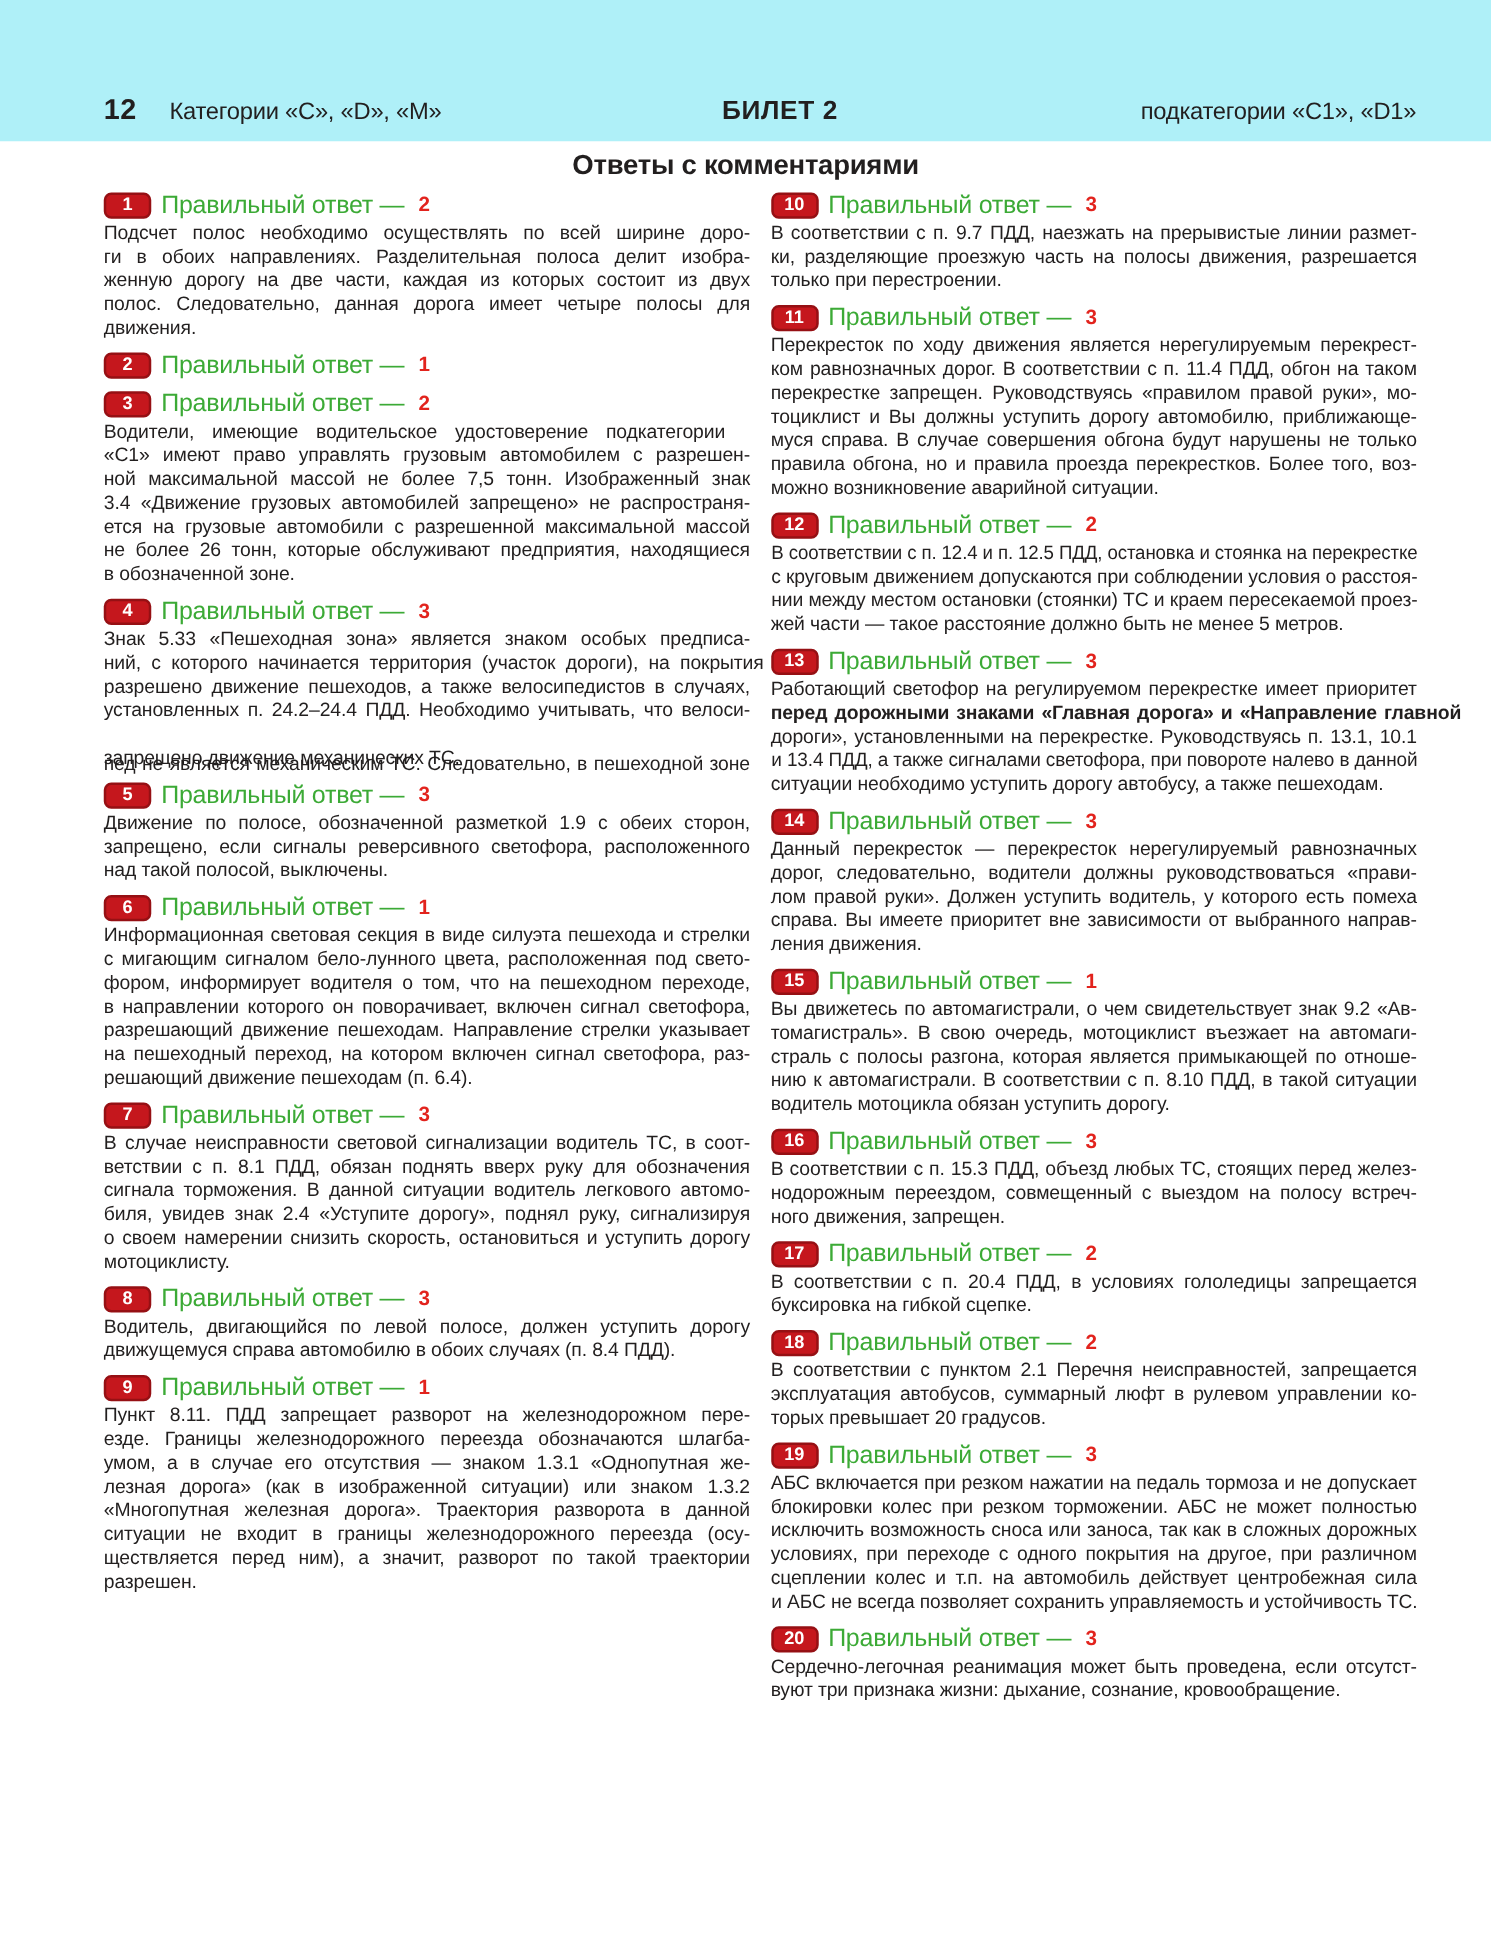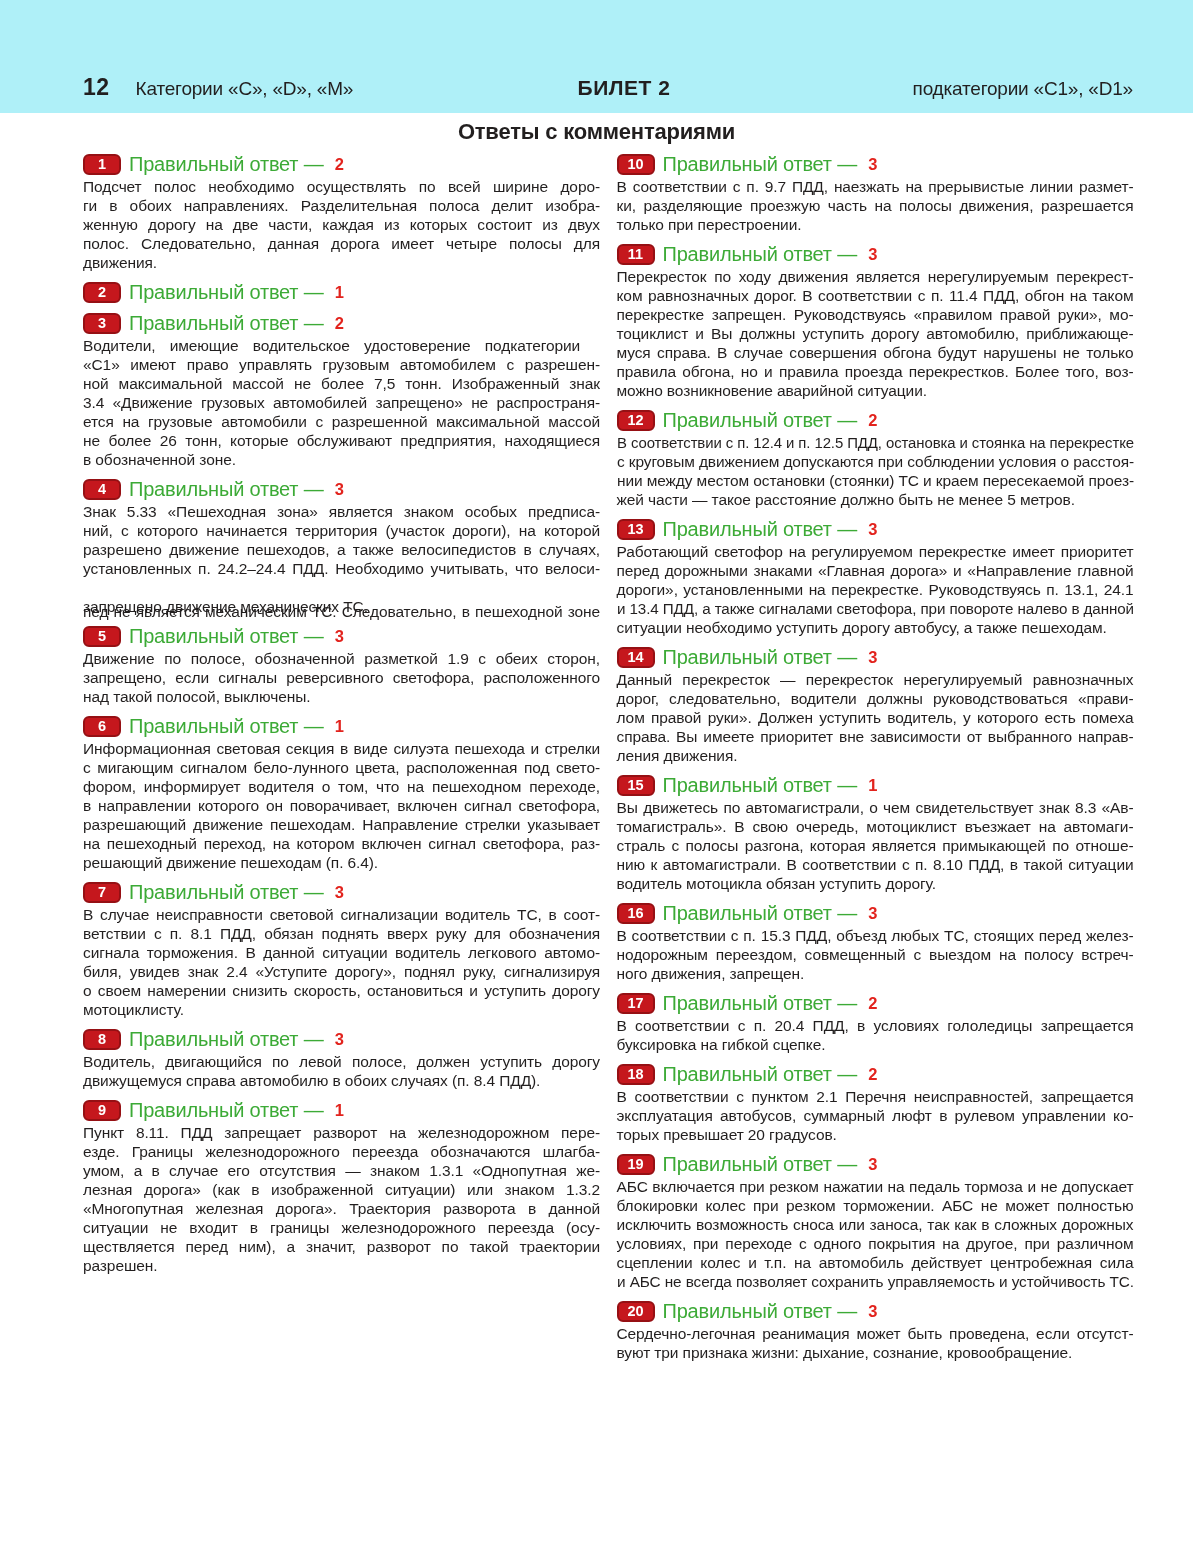--- a/index.html
+++ b/index.html
@@ -151,21 +151,21 @@
         </div>
       </section>
       <section class="answer">
         <div class="answer-header">
           <span class="badge">4</span>
           <span class="alabel">Правильный ответ — </span>
           <span class="avalue">3</span>
         </div>
         <div class="answer-body">
           <div class="line"><span style="word-spacing: 6.73884px;">Знак 5.33 «Пешеходная зона» является знаком особых предписа-</span></div>
-          <div class="line"><span style="word-spacing: 4.05469px;">ний, с которого начинается территория (участок дороги), на которой</span></div>
+          <div class="line"><span style="word-spacing: 4.05469px;">ний, с которого начинается территория (участок дороги), на покрытия</span></div>
           <div class="line"><span style="word-spacing: 3.25223px;">разрешено движение пешеходов, а также велосипедистов в случаях,</span></div>
           <div class="line"><span style="word-spacing: 2.60938px;">установленных п. 24.2–24.4 ПДД. Необходимо учитывать, что велоси-</span></div>
           <div class="line"><span style="word-spacing: 0.976562px; margin-top: 24px;">пед не является механическим ТС. Следовательно, в пешеходной зоне</span></div>
           <div class="line"><span>запрещено движение механических ТС.</span></div>
         </div>
       </section>
       <section class="answer">
         <div class="answer-header">
           <span class="badge">5</span>
           <span class="alabel">Правильный ответ — </span>
@@ -280,22 +280,22 @@
         </div>
       </section>
       <section class="answer">
         <div class="answer-header">
           <span class="badge">13</span>
           <span class="alabel">Правильный ответ — </span>
           <span class="avalue">3</span>
         </div>
         <div class="answer-body">
           <div class="line"><span style="word-spacing: 1.64323px;">Работающий светофор на регулируемом перекрестке имеет приоритет</span></div>
-          <div class="line"><span style="word-spacing: 1.5px;">перед дорожными знаками «Главная дорога» и «Направление главной</span></div>
-          <div class="line"><span style="word-spacing: 1.31696px;">дороги», установленными на перекрестке. Руководствуясь п. 13.1, 24.1</span></div>
+          <div class="line"><span style="word-spacing: 1.5px; font-weight: bold;">перед дорожными знаками «Главная дорога» и «Направление главной</span></div>
+          <div class="line"><span style="word-spacing: 1.31696px;">дороги», установленными на перекрестке. Руководствуясь п. 13.1, 10.1</span></div>
           <div class="line"><span style="transform: scaleX(0.979312);">и 13.4 ПДД, а также сигналами светофора, при повороте налево в данной</span></div>
           <div class="line"><span>ситуации необходимо уступить дорогу автобусу, а также пешеходам.</span></div>
         </div>
       </section>
       <section class="answer">
         <div class="answer-header">
           <span class="badge">14</span>
           <span class="alabel">Правильный ответ — </span>
           <span class="avalue">3</span>
         </div>
@@ -307,21 +307,21 @@
           <div class="line"><span>ления движения.</span></div>
         </div>
       </section>
       <section class="answer">
         <div class="answer-header">
           <span class="badge">15</span>
           <span class="alabel">Правильный ответ — </span>
           <span class="avalue">1</span>
         </div>
         <div class="answer-body">
-          <div class="line"><span style="word-spacing: 1.16667px;">Вы движетесь по автомагистрали, о чем свидетельствует знак 8.3 «Ав-</span></div>
+          <div class="line"><span style="word-spacing: 1.16667px;">Вы движетесь по автомагистрали, о чем свидетельствует знак 9.2 «Ав-</span></div>
           <div class="line"><span style="word-spacing: 3.68304px;">томагистраль». В свою очередь, мотоциклист въезжает на автомаги-</span></div>
           <div class="line"><span style="word-spacing: 2.15039px;">страль с полосы разгона, которая является примыкающей по отноше-</span></div>
           <div class="line"><span style="word-spacing: 1.28693px;">нию к автомагистрали. В соответствии с п. 8.10 ПДД, в такой ситуации</span></div>
           <div class="line"><span>водитель мотоцикла обязан уступить дорогу.</span></div>
         </div>
       </section>
       <section class="answer">
         <div class="answer-header">
           <span class="badge">16</span>
           <span class="alabel">Правильный ответ — </span>

